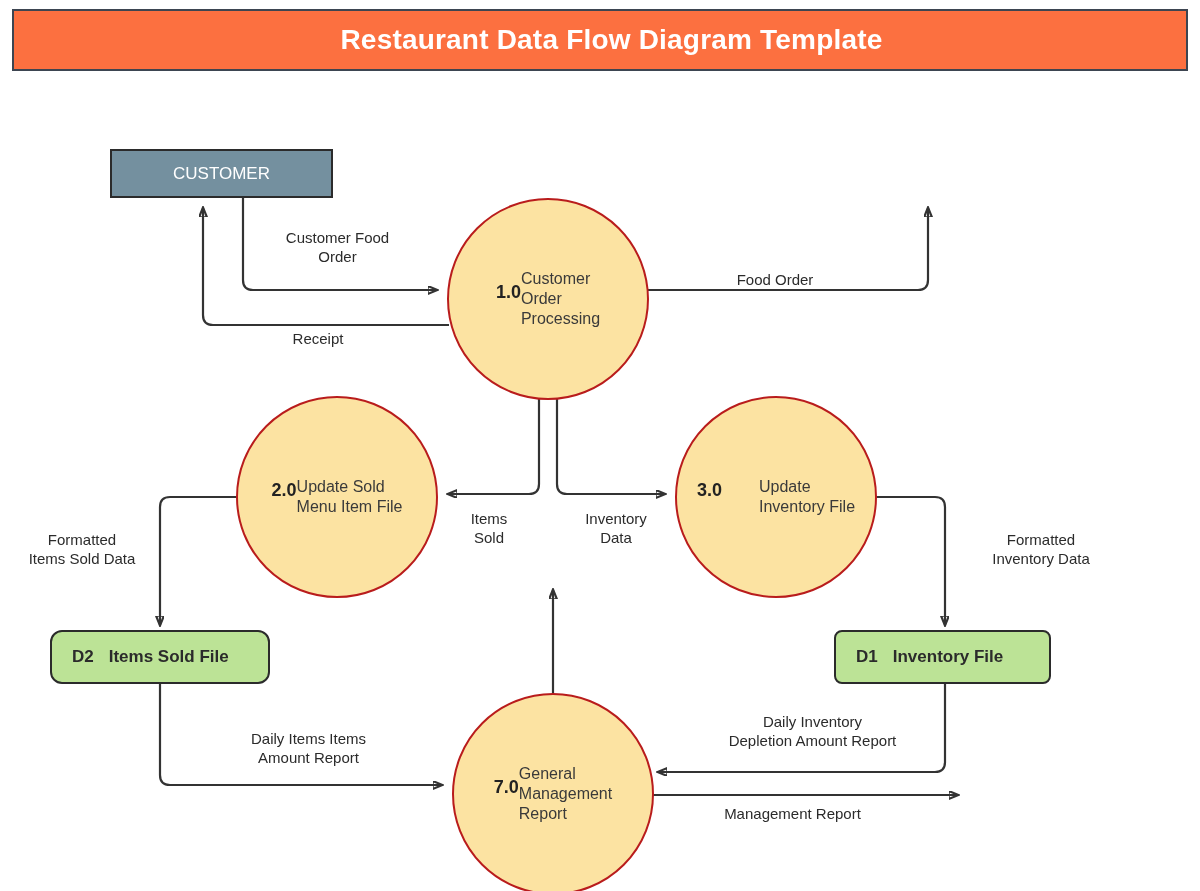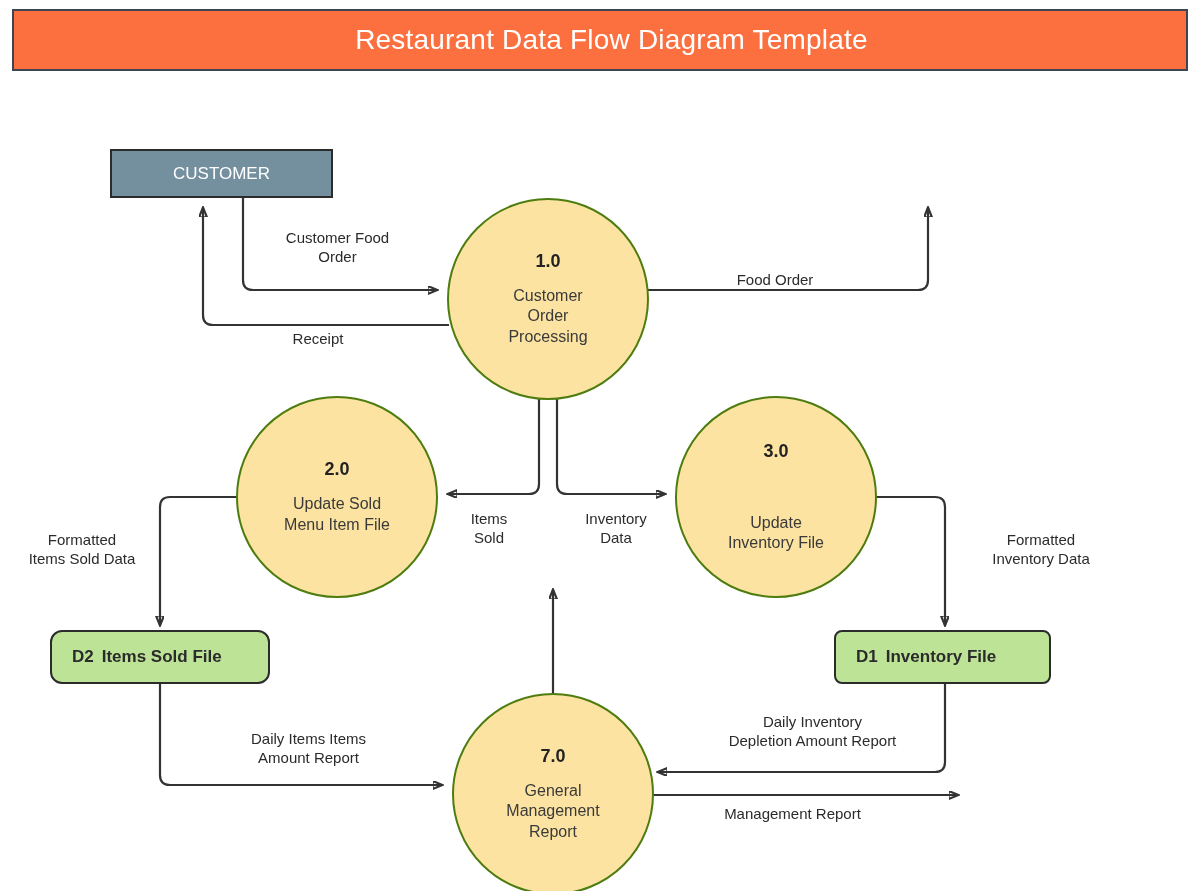--- a/index.html
+++ b/index.html
@@ -28,21 +28,21 @@
     background: #fc7040;
     border: 2px solid #3d4551;
     box-sizing: border-box;
     display: flex;
     align-items: center;
     justify-content: center;
   }
   #title-text {
     color: #ffffff;
     font-size: 28px;
-    font-weight: normal;
+    font-weight: bold;
     letter-spacing: 0.2px;
     white-space: nowrap;
     margin-left: 23px;
   }
 
   
   .entity {
     position: absolute;
     background: #74909f;
     border: 2px solid #2b2b2b;
@@ -54,27 +54,26 @@
     color: #ffffff;
     font-size: 17px;
     line-height: 1.25;
   }
 
   
   .process {
     position: absolute;
     border-radius: 50%;
     background: #fce3a2;
-    border: 2px solid #4d7c0f;
-    box-sizing: border-box;
-    display: flex;
-    flex-direction: column;
+    border: 2px solid #b91c1c;
+    box-sizing: border-box;
+    display: flex;
     align-items: center;
     justify-content: center;
-    text-align: center;
+    text-align: left;
     color: #333333;
     z-index: 3;
   }
   .proc-num {
     font-size: 18px;
     font-weight: bold;
     color: #222222;
     margin-bottom: 14px;
   }
   .proc-label {
@@ -91,20 +90,21 @@
     border: 2px solid #2b2b2b;
     border-radius: 12px;
     box-sizing: border-box;
     display: flex;
     align-items: center;
     padding-left: 20px;
     color: #2b2b2b;
     font-size: 17px;
     font-weight: bold;
     z-index: 3;
+    gap: 7px;
   }
   .ds-id { margin-right: 8px; }
 
   
   .flow-label {
     position: absolute;
     font-size: 15px;
     font-weight: normal;
     color: #2b2b2b;
     text-align: center;

